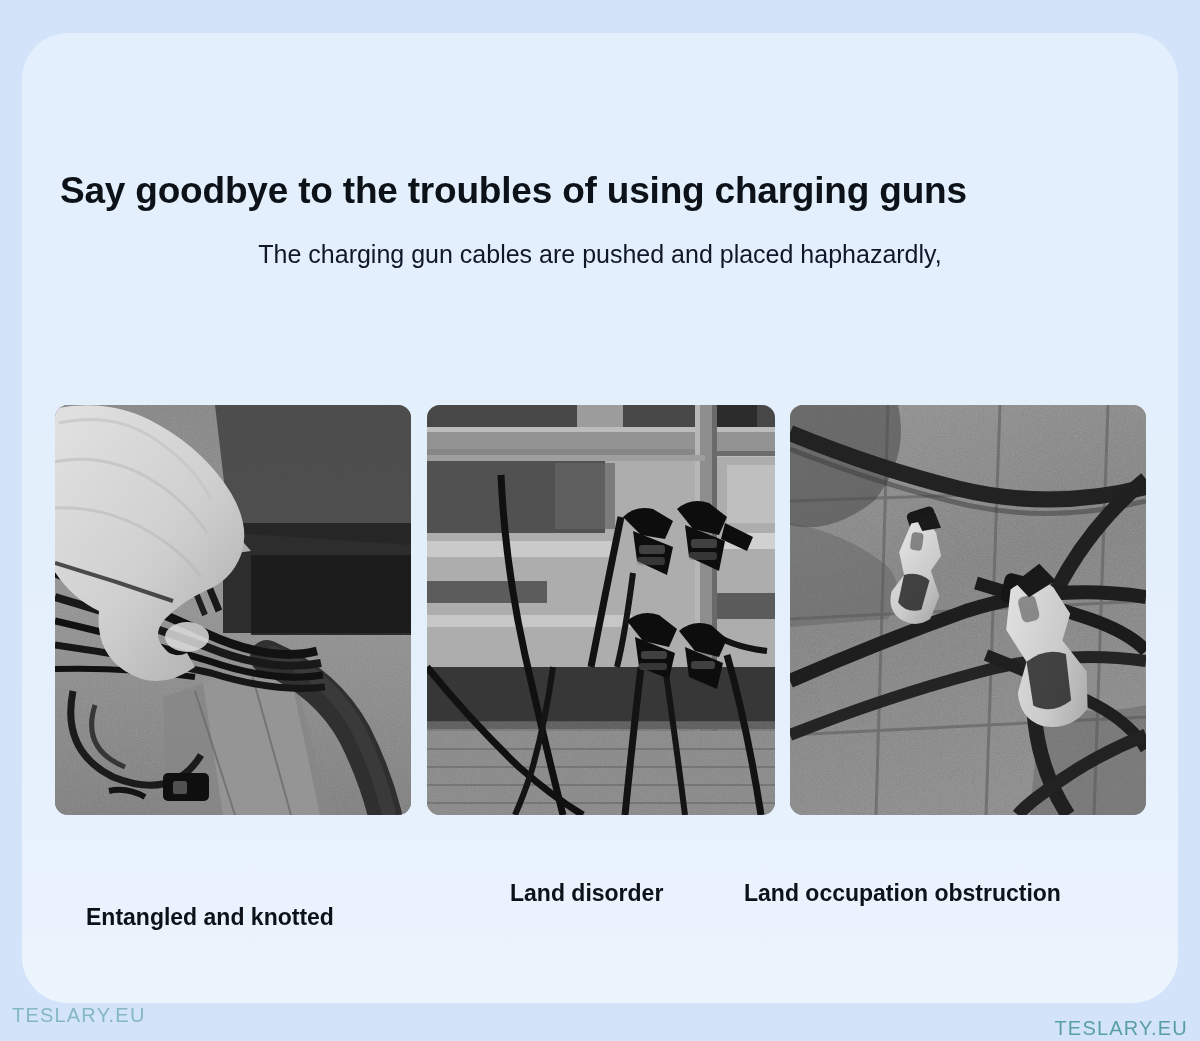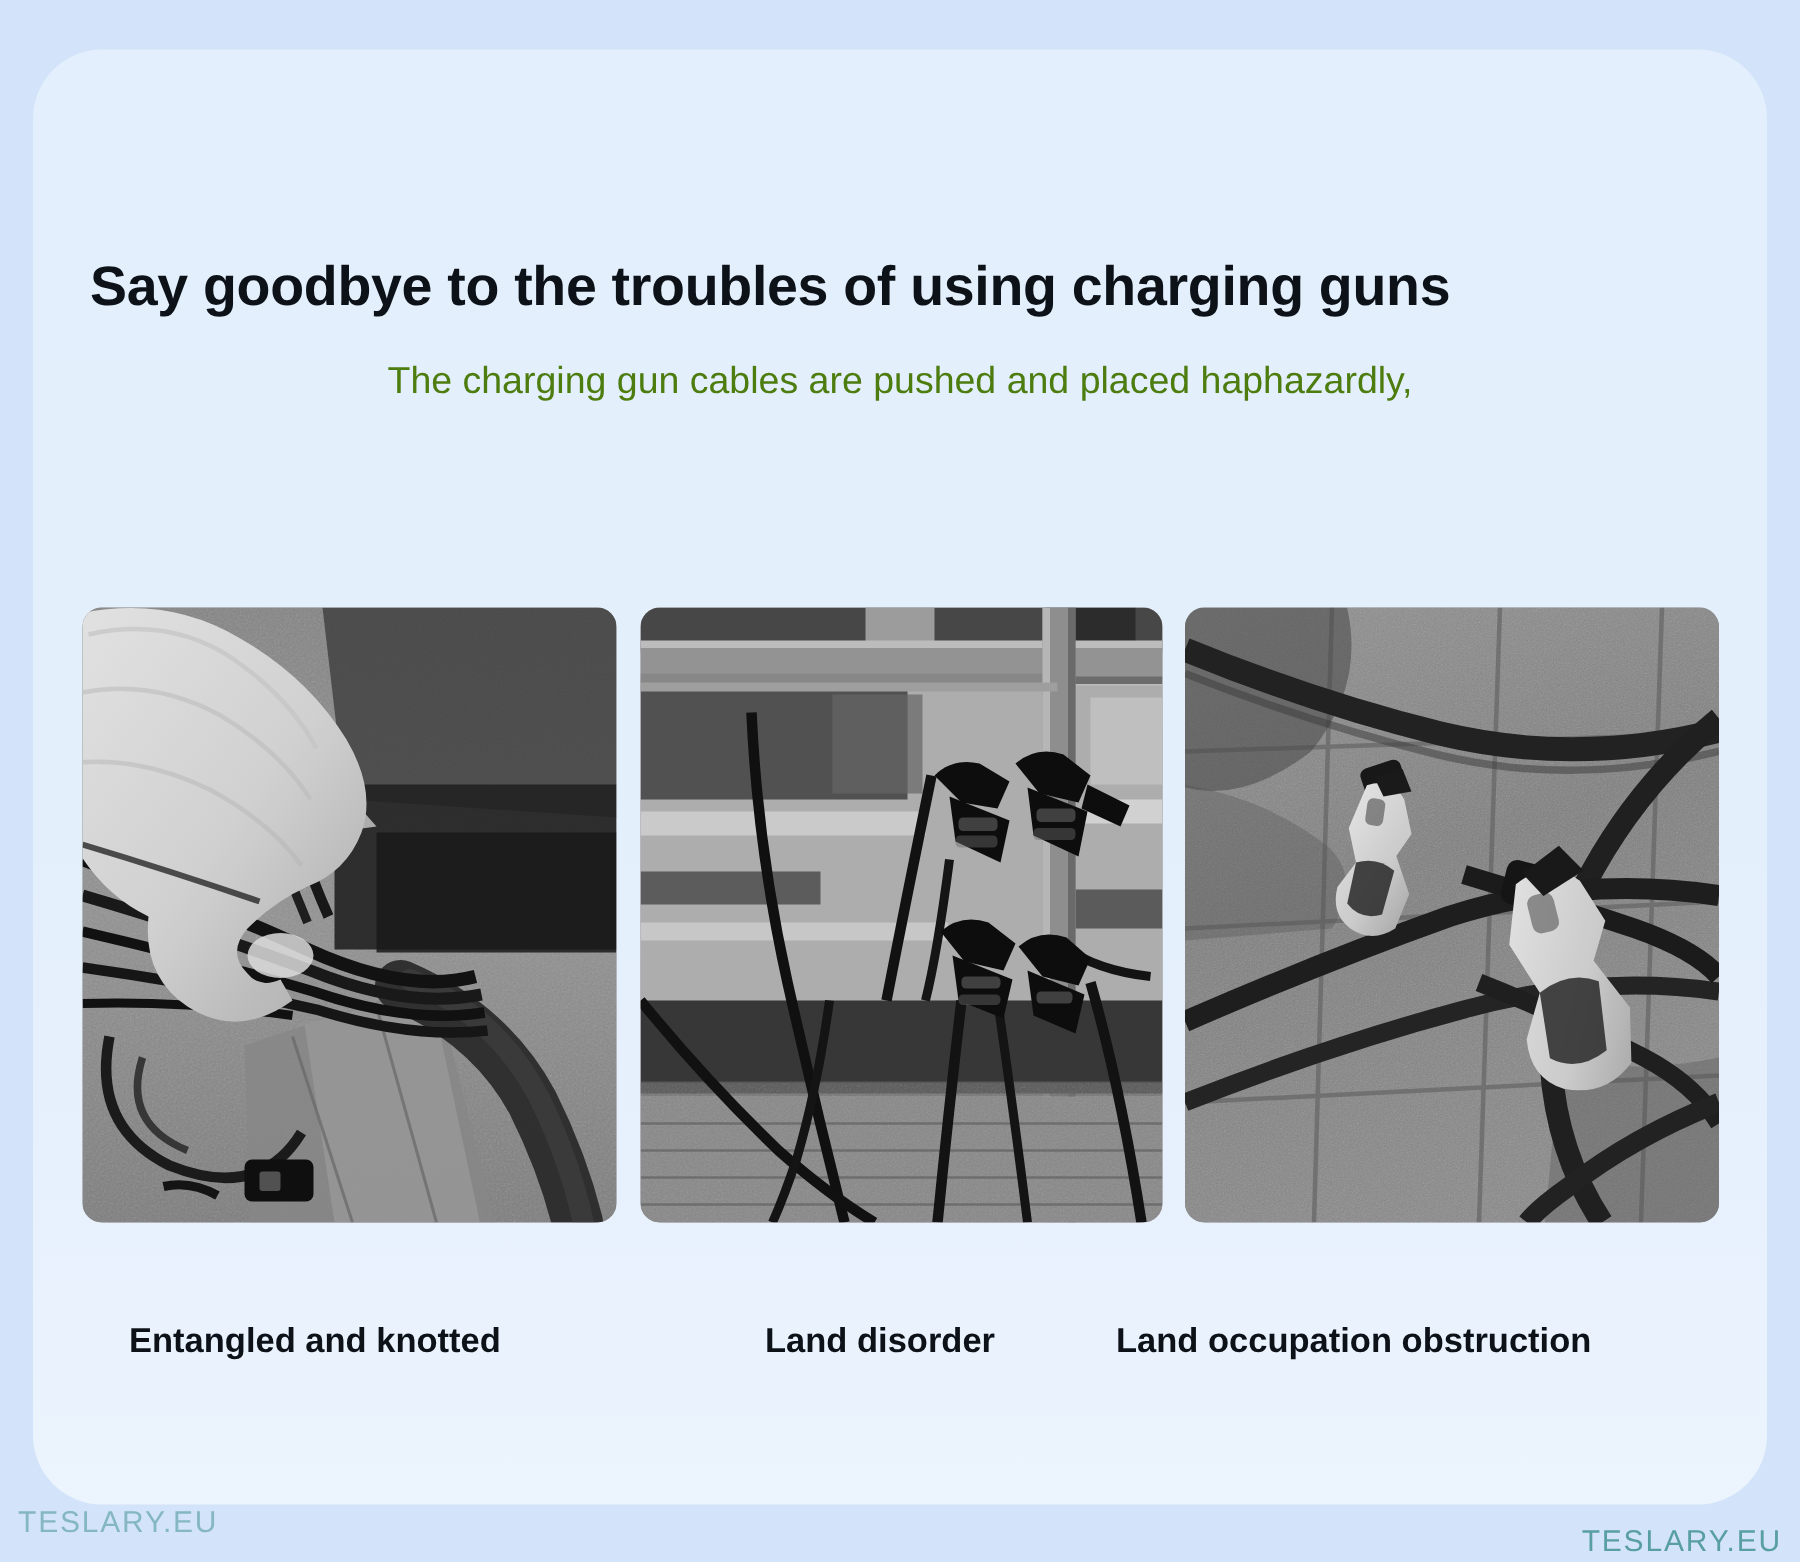--- a/index.html
+++ b/index.html
@@ -32,21 +32,21 @@
     white-space:nowrap;
   }
   .subtitle {
     position:absolute;
     left:0; top:236px;
     width:1200px;
     text-align:center;
     font-size:25px;
     font-weight:400;
     line-height:36px;
-    color:#4d7c0f;
+    color:#0f172a;
   }
   .subtitle div { white-space:nowrap; }
 
   
   .panel {
     position:absolute;
     top:405px;
     height:410px;
     border-radius:13px;
     overflow:hidden;
@@ -60,21 +60,21 @@
 
   
   .caption {
     position:absolute;
     top:880px;
     font-size:23px;
     font-weight:700;
     color:#0c1218;
     white-space:nowrap;
   }
-  #caption-1 { left:86px; }
+  #caption-1 { left:86px;margin-top:24px; }
   #caption-2 { left:510px; }
   #caption-3 { left:744px; }
 
   
   .watermark {
     position:absolute;
     font-size:20px;
     font-weight:400;
     letter-spacing:1.2px;
     color:#0f766e;

